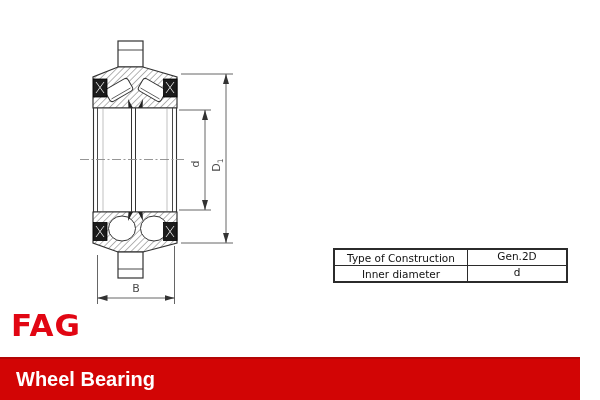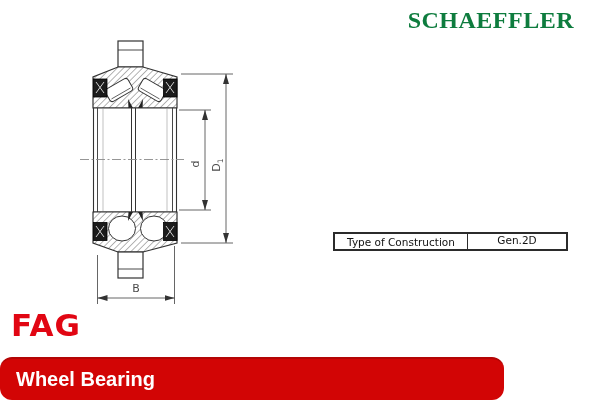--- a/index.html
+++ b/index.html
@@ -15,43 +15,43 @@
     overflow:hidden;
   }
   svg{position:absolute;left:0;top:0;}
   .brand-logo{
     position:absolute;top:7px;right:26px;
     font-family:"Liberation Serif","DejaVu Serif",serif;
     font-weight:bold;font-size:24px;letter-spacing:.5px;
     color:var(--green);
   }
   .spec-table{
-    position:absolute;left:333px;top:232px;
+    position:absolute;left:333px;top:248px;
     border-collapse:collapse;table-layout:fixed;
     font-family:"DejaVu Sans",sans-serif;font-size:10.5px;color:#111;
   }
   .spec-table td{
     border:1px solid #2b2b2b;text-align:center;vertical-align:middle;
     height:13px;padding:0 2px;white-space:nowrap;
   }
   .spec-table{border:2px solid #2b2b2b;}
   .spec-table .c1{width:128px;}
   .spec-table .c2{width:94px;margin-top:21px;}
   .spec-table sub{font-size:7.5px;}
   .fag-logo{
     position:absolute;left:11px;top:311px;
     font-family:"DejaVu Sans",sans-serif;font-weight:bold;
     font-size:31px;line-height:1;letter-spacing:1px;
     color:var(--fag-red);
     transform:scaleY(0.95);
   }
   .banner{
-    position:absolute;left:0;top:357px;width:504px;height:43px;
+    position:absolute;left:0;top:357px;width:580px;height:43px;
     background:var(--banner-red);
-    border-top:2px solid #b30505;box-sizing:border-box;border-radius:12px;
+    border-top:2px solid #b30505;box-sizing:border-box;
   }
   .banner-title{
     display:block;padding-left:16px;line-height:40px;
     font-size:20px;font-weight:bold;color:#ffffff;
     font-family:"Liberation Sans",sans-serif;
   }
   .dimtext{font-family:"DejaVu Sans",sans-serif;font-size:11px;fill:#4a4a4a;}
 </style>
 </head>
 <body>
@@ -158,27 +158,30 @@
     </g>
 
     <g stroke="#555" stroke-width="0.9">
       <line x1="181" y1="74" x2="233" y2="74"></line>
       <line x1="181" y1="243" x2="233" y2="243"></line>
       <line x1="226" y1="74" x2="226" y2="243" marker-start="url(#arr)" marker-end="url(#arr)"></line>
       <text transform="translate(220 165) rotate(-90)" text-anchor="middle" class="dimtext" stroke="none"><tspan>D</tspan><tspan dy="2.5" font-size="7.5">1</tspan></text>
     </g>
   </svg>
 
-  <div class="brand-logo">SCHAEFFLER</div>
 
   <table class="spec-table">
     <tbody>
       <tr>
         <td class="c1">Type of Construction</td>
         <td class="c2"><span>Gen.2D</span><sub></sub></td>
+      </tr>
+      <tr>
+        <td class="c1">Inner diameter</td>
+        <td class="c2"><span>d</span><sub></sub></td>
       </tr>
     </tbody>
   </table>
 
   <div class="fag-logo">FAG</div>
 
   <div class="banner">
     <span class="banner-title">Wheel Bearing</span>
   </div>
 

